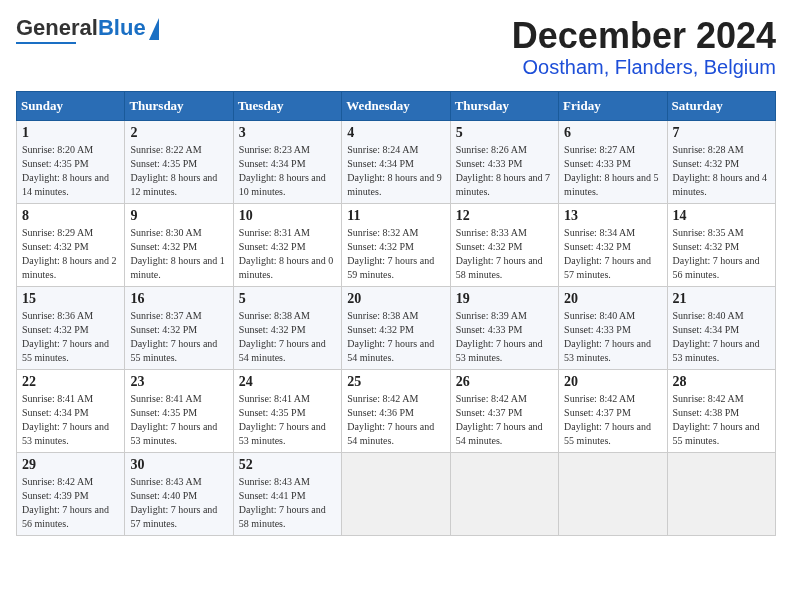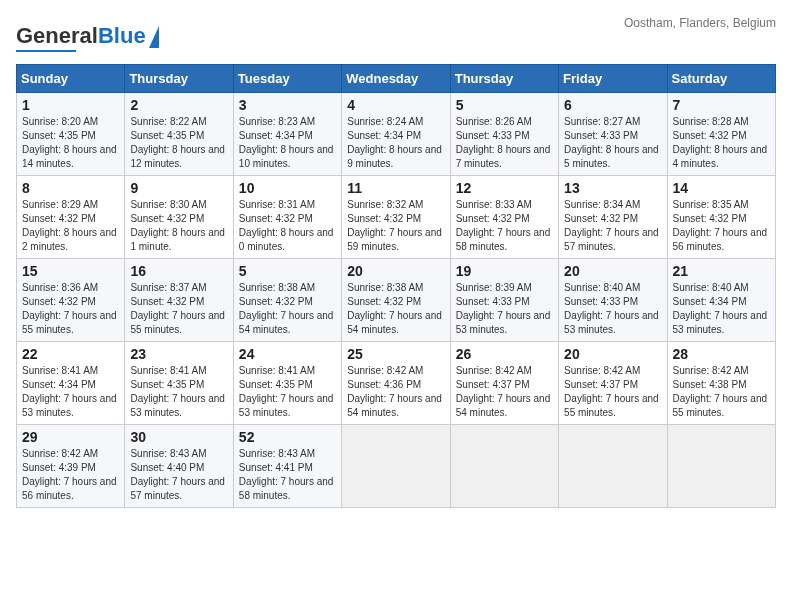--- a/index.html
+++ b/index.html
@@ -13,21 +13,20 @@
     .header {
       display: flex;
       justify-content: space-between;
       align-items: flex-start;
       margin-bottom: 12px;
     }
     .logo {
       display: flex;
       flex-direction: column;
       align-items: flex-start;
-      margin-top: 8px;
     }
     .logo-text {
       font-size: 22px;
       font-weight: bold;
       color: #333;
       line-height: 1;
     }
     .logo-text span.blue { color: #1a6fc4; }
     .logo-top-row {
       display: flex;
@@ -42,27 +41,28 @@
     .title-area {
       text-align: right;
     }
     .month-title {
       font-size: 36px;
       font-weight: bold;
       color: #222;
       line-height: 1.1;
     }
     .location {
-      font-size: 12px;
-      color: #737373;
+      font-size: 20px;
+      color: #1d4ed8;
     }
     table {
       width: 100%;
       border-collapse: collapse;
       font-size: 11px;
+      font-family: Liberation Serif, serif;
     }
     thead tr th {
       background: #2a6db5;
       color: #fff;
       padding: 6px 4px;
       text-align: left;
       font-size: 13px;
       font-weight: bold;
       border: 1px solid #1a5a9a;
     }
@@ -103,20 +103,21 @@
   <div class="logo">
     <div class="logo-top-row">
       <span class="logo-text">
         <span>General</span><span class="blue">Blue</span>
       </span>
       <div style="display:inline-block; margin-left:3px; width:0; height:0; border-left:10px solid transparent; border-right:0px solid transparent; border-bottom:22px solid #1a6fc4; vertical-align:top; margin-top:2px;"></div>
     </div>
     <div class="logo-line"></div>
   </div>
   <div class="title-area">
+    <div class="month-title">December 2024</div>
     <div class="location">Oostham, Flanders, Belgium</div>
   </div>
 </div>
 
 <table>
   <thead>
     <tr>
     <th>Sunday</th>
         <th>Thursday</th>
         <th>Tuesday</th>

